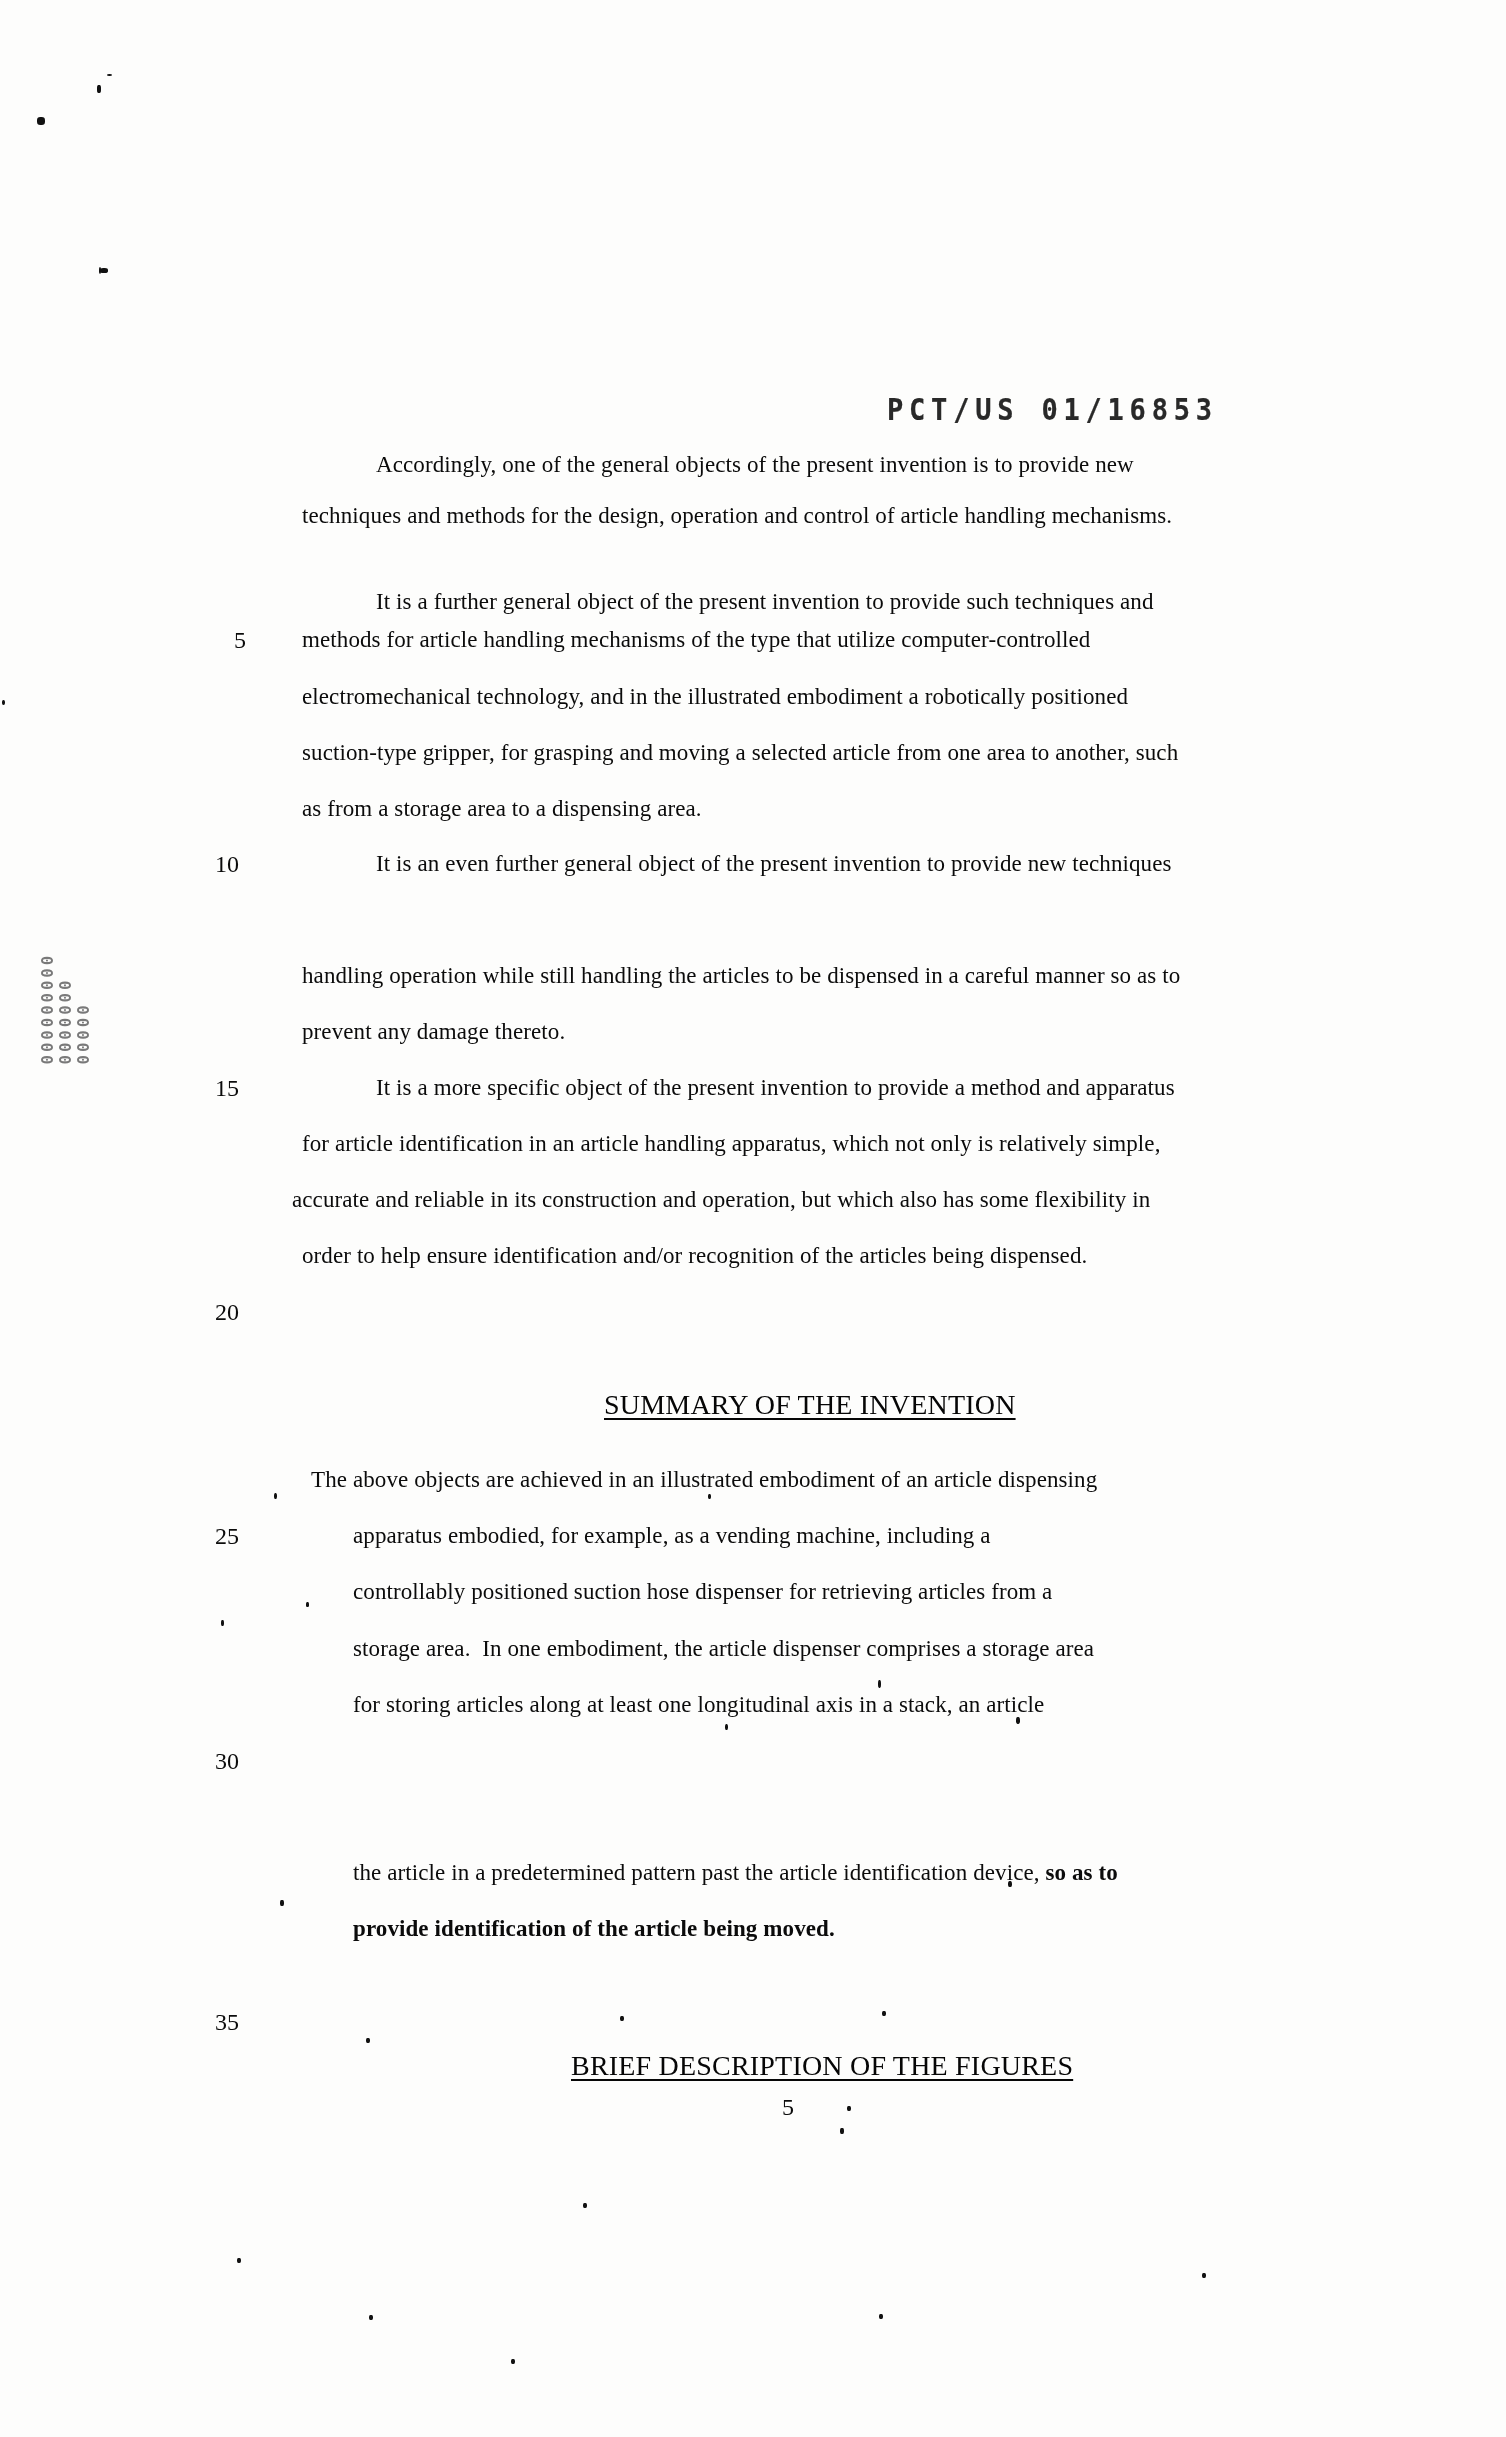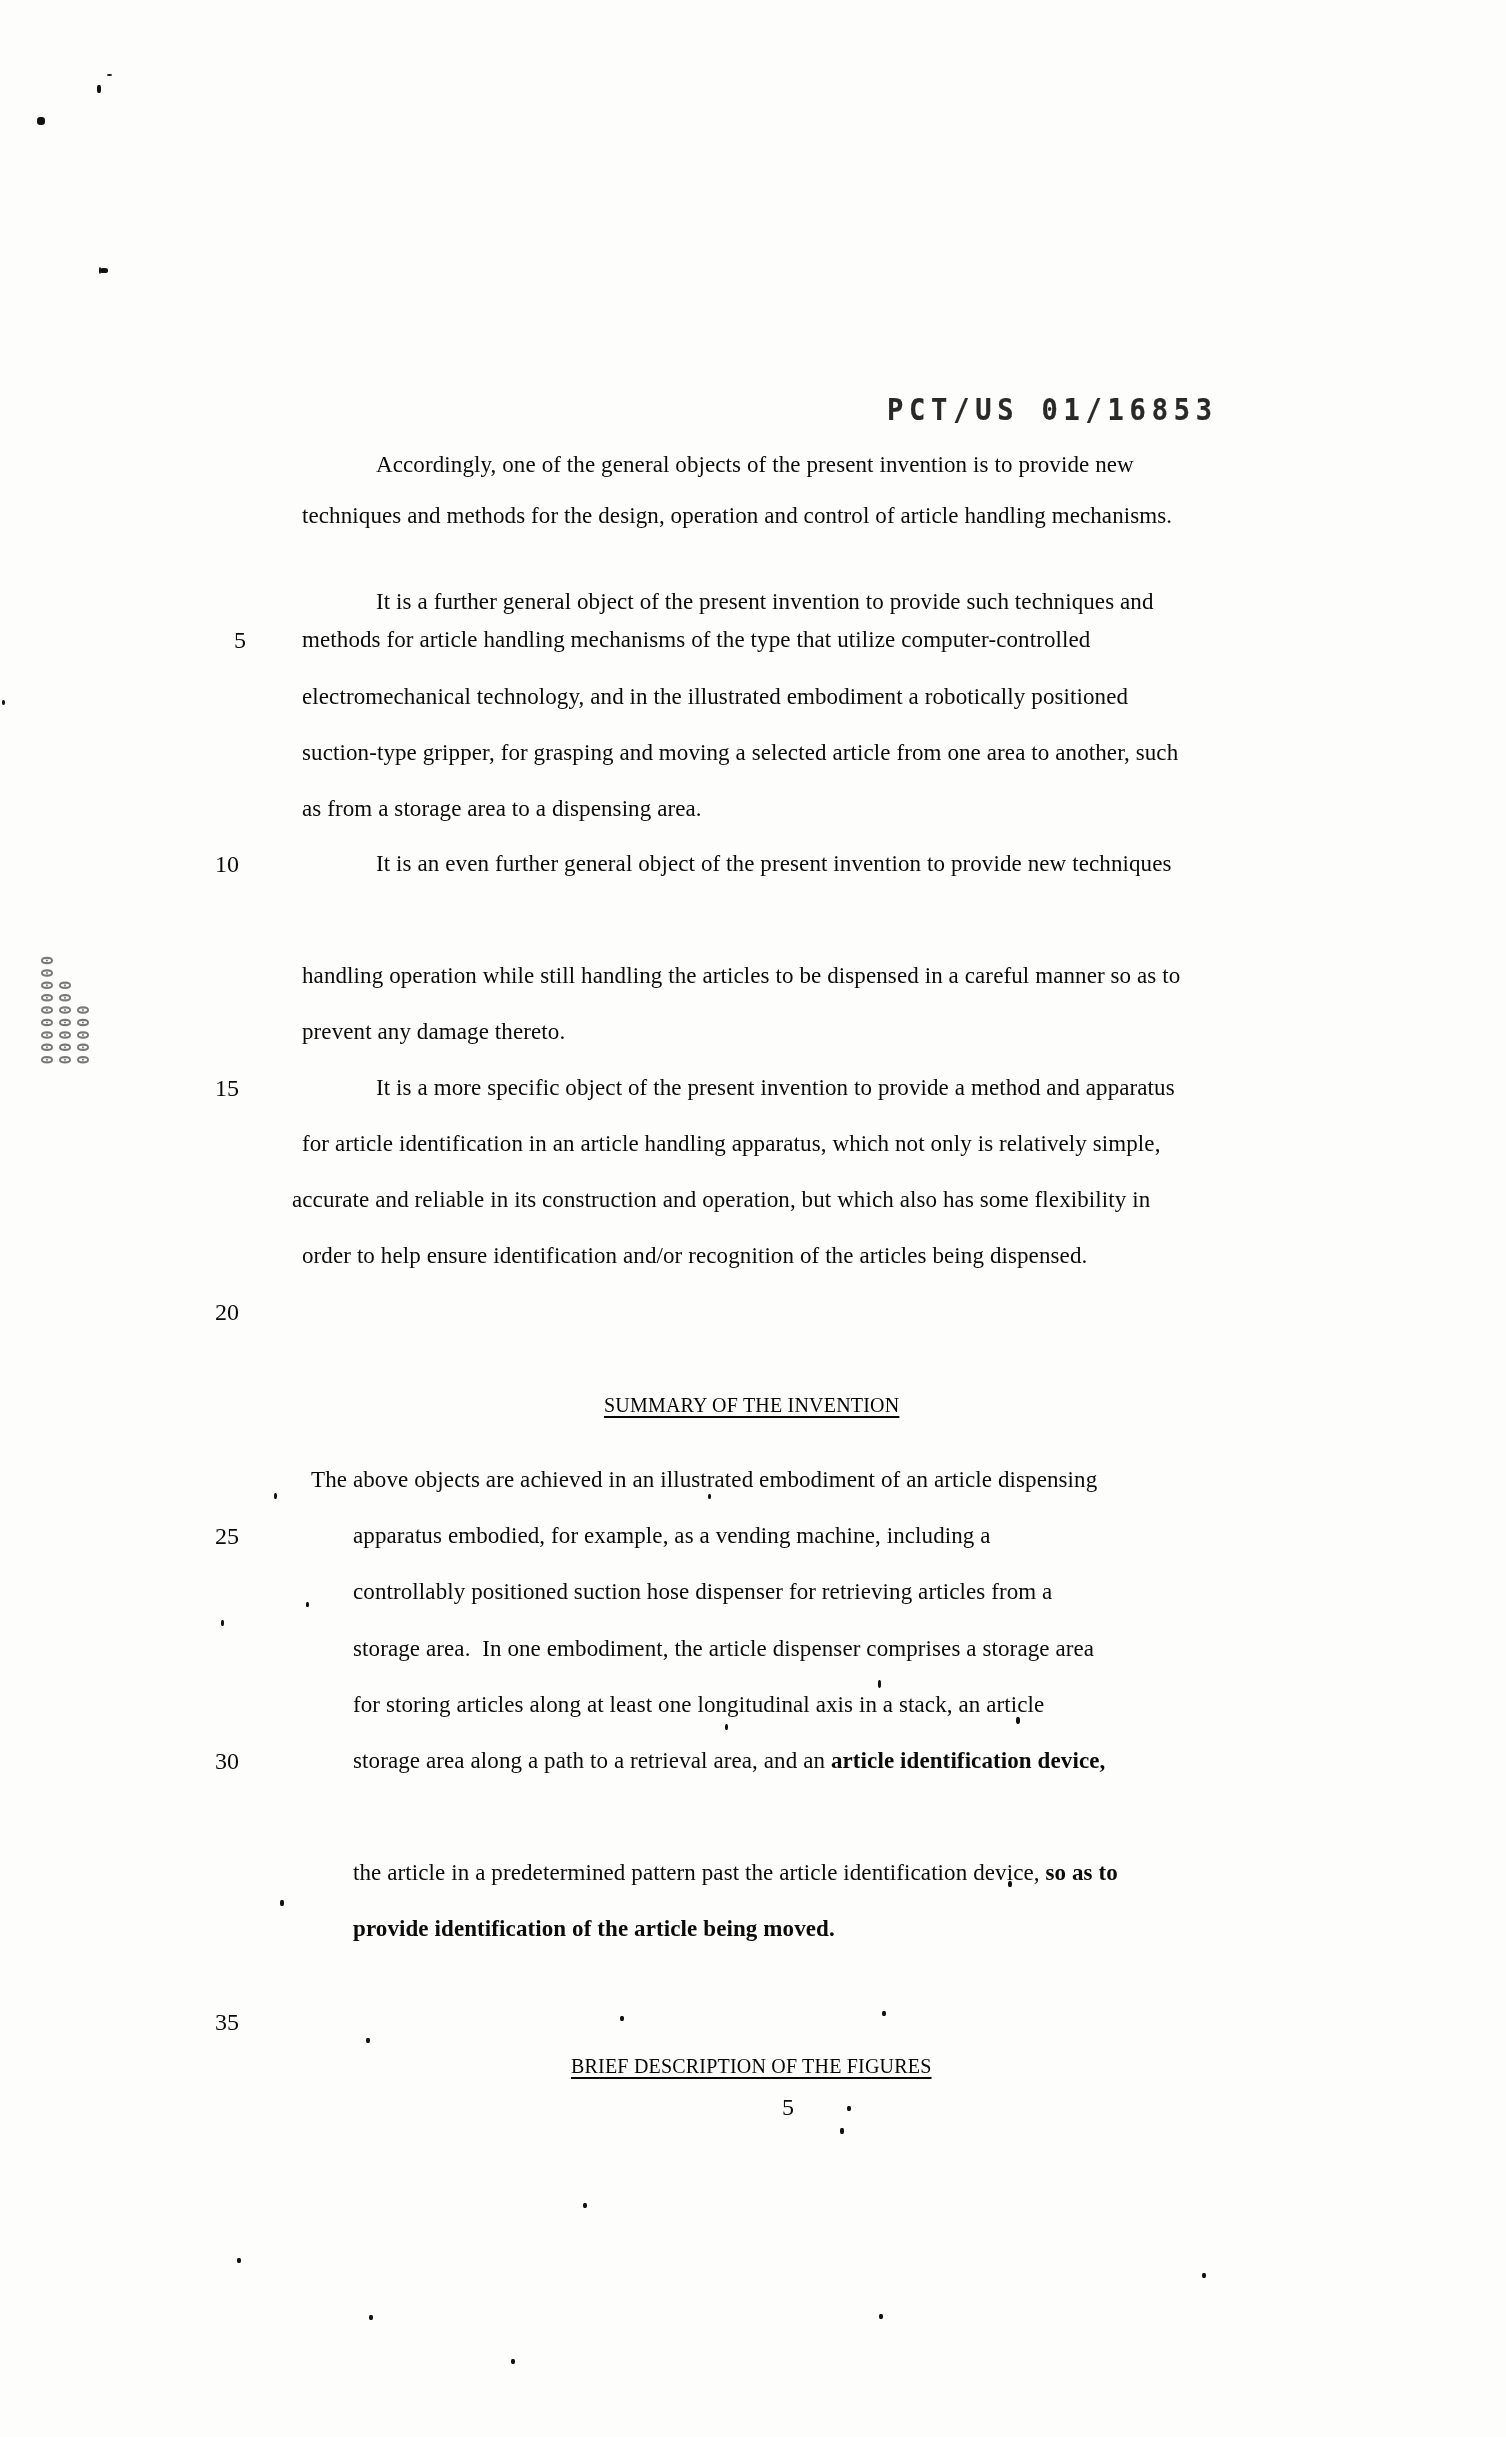--- a/index.html
+++ b/index.html
@@ -85,21 +85,21 @@
     font-size: 24px;
     line-height: 26px;
     color: #0b0b0b;
     white-space: pre;
     text-align: right;
     width: 53px;
   }
 
   .heading {
     position: absolute;
-    font-size: 20px;
+    font-size: 28px;
     line-height: 26px;
     white-space: pre;
     color: #060606;
     text-decoration: underline;
     text-underline-offset: 3.5px;
     text-decoration-thickness: 1.8px;
     letter-spacing: 0.2px;
   }
 
   .pageno {
@@ -174,20 +174,19 @@
       <div class="line" style="left: 302px; top: 1131px;">for article identification in an article handling apparatus, which not only is relatively simple,</div>
       <div class="line" style="left: 292px; top: 1187px;">accurate and reliable in its construction and operation, but which also has some flexibility in</div>
       <div class="line" style="left: 302px; top: 1243px;">order to help ensure identification and/or recognition of the articles being dispensed.</div>
       <div class="heading" style="left: 604px; top: 1392px;">SUMMARY OF THE INVENTION</div>
       <div class="heading" style="left: 571px; top: 2053px;">BRIEF DESCRIPTION OF THE FIGURES</div>
       <div class="line" style="left: 311px; top: 1467px;"><span>The above objects are achieved in an illustrated embodiment of an article dispensing</span></div>
       <div class="line" style="left: 353px; top: 1523px;"><span>apparatus embodied, for example, as a vending machine, including a</span></div>
       <div class="line" style="left: 353px; top: 1579px;"><span>controllably positioned suction hose dispenser for retrieving articles from a</span></div>
       <div class="line" style="left: 353px; top: 1636px;"><span>storage area.  In one embodiment, the article dispenser comprises a storage area</span></div>
       <div class="line" style="left: 353px; top: 1692px;"><span>for storing articles along at least one longitudinal axis in a stack, an article</span></div>
-      <div class="line" style="left: 353px; top: 1748px;"><span>storage area along a path to a retrieval area, and an </span><span class="b">article identification device,</span></div>
       <div class="line" style="left: 353px; top: 1860px;"><span>the article in a predetermined pattern past the article identification device, </span><span class="b">so as to</span></div>
       <div class="line" style="left: 353px; top: 1916px;"><span class="b">provide identification of the article being moved.</span></div>
       <div class="pageno" style="left: 782px; top: 2094px;">5</div>
     </div>
 
 </div>
 
 
 </body></html>

